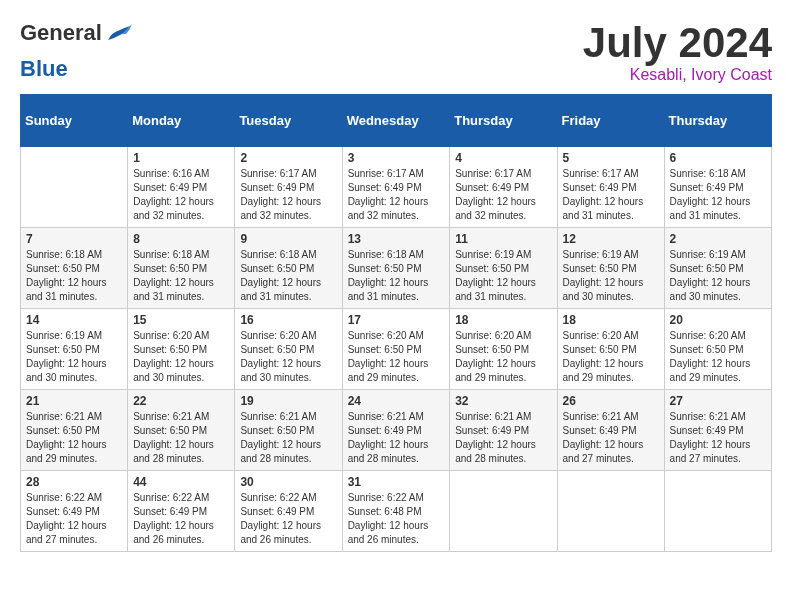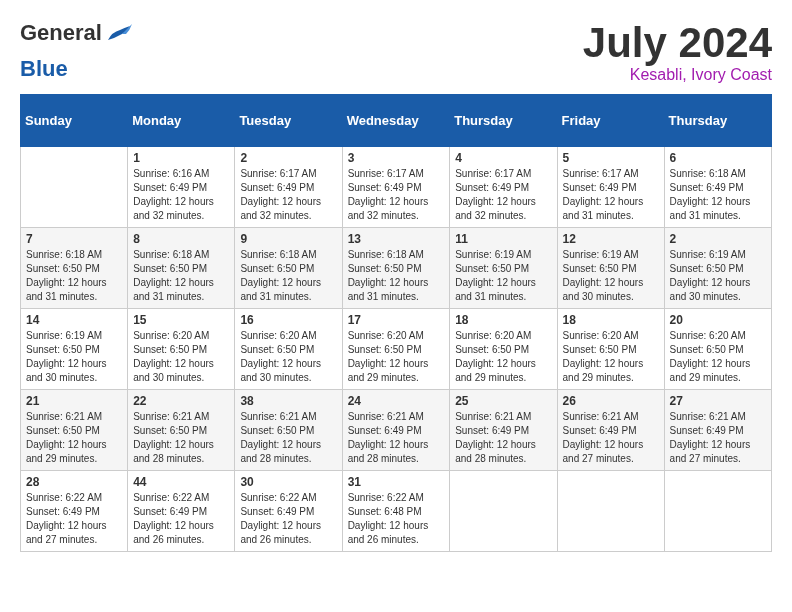--- a/index.html
+++ b/index.html
@@ -222,29 +222,29 @@
       <tr>
         <td>
           <span class="day-number">21</span>
           <div class="day-info">Sunrise: 6:21 AM<br>Sunset: 6:50 PM<br>Daylight: 12 hours and 29 minutes.</div>
         </td>
         <td>
           <span class="day-number">22</span>
           <div class="day-info">Sunrise: 6:21 AM<br>Sunset: 6:50 PM<br>Daylight: 12 hours and 28 minutes.</div>
         </td>
         <td>
-          <span class="day-number">38</span>
+          <span class="day-number">19</span>
           <div class="day-info">Sunrise: 6:21 AM<br>Sunset: 6:50 PM<br>Daylight: 12 hours and 28 minutes.</div>
         </td>
         <td>
           <span class="day-number">24</span>
           <div class="day-info">Sunrise: 6:21 AM<br>Sunset: 6:49 PM<br>Daylight: 12 hours and 28 minutes.</div>
         </td>
         <td>
-          <span class="day-number">25</span>
+          <span class="day-number">32</span>
           <div class="day-info">Sunrise: 6:21 AM<br>Sunset: 6:49 PM<br>Daylight: 12 hours and 28 minutes.</div>
         </td>
         <td>
           <span class="day-number">26</span>
           <div class="day-info">Sunrise: 6:21 AM<br>Sunset: 6:49 PM<br>Daylight: 12 hours and 27 minutes.</div>
         </td>
         <td>
           <span class="day-number">27</span>
           <div class="day-info">Sunrise: 6:21 AM<br>Sunset: 6:49 PM<br>Daylight: 12 hours and 27 minutes.</div>
         </td>

